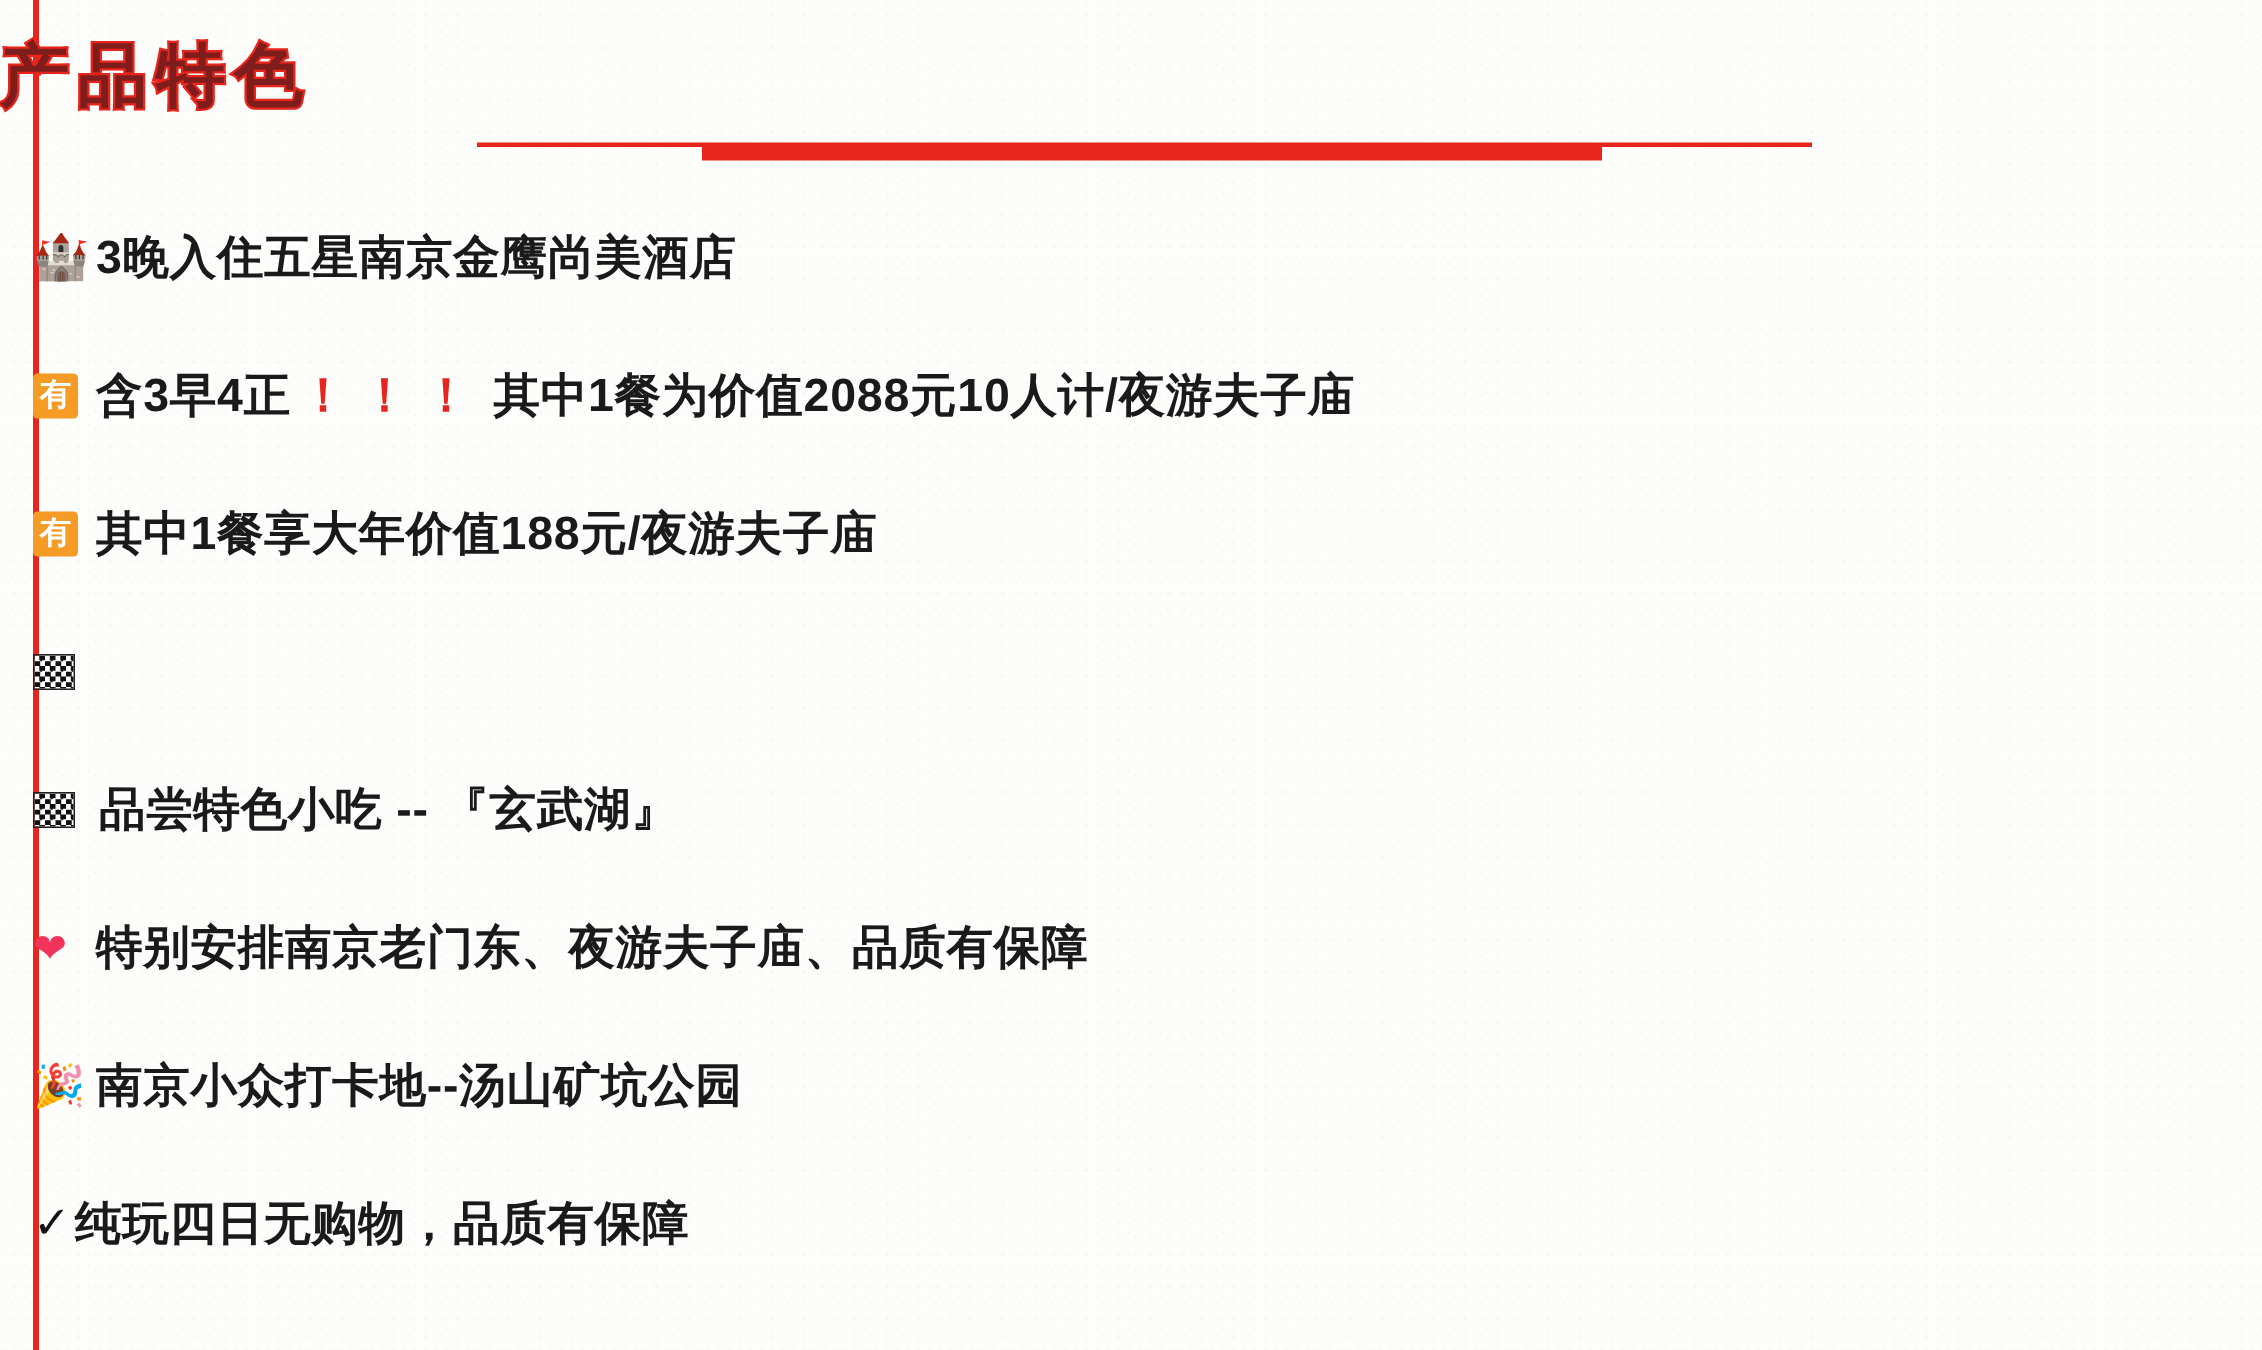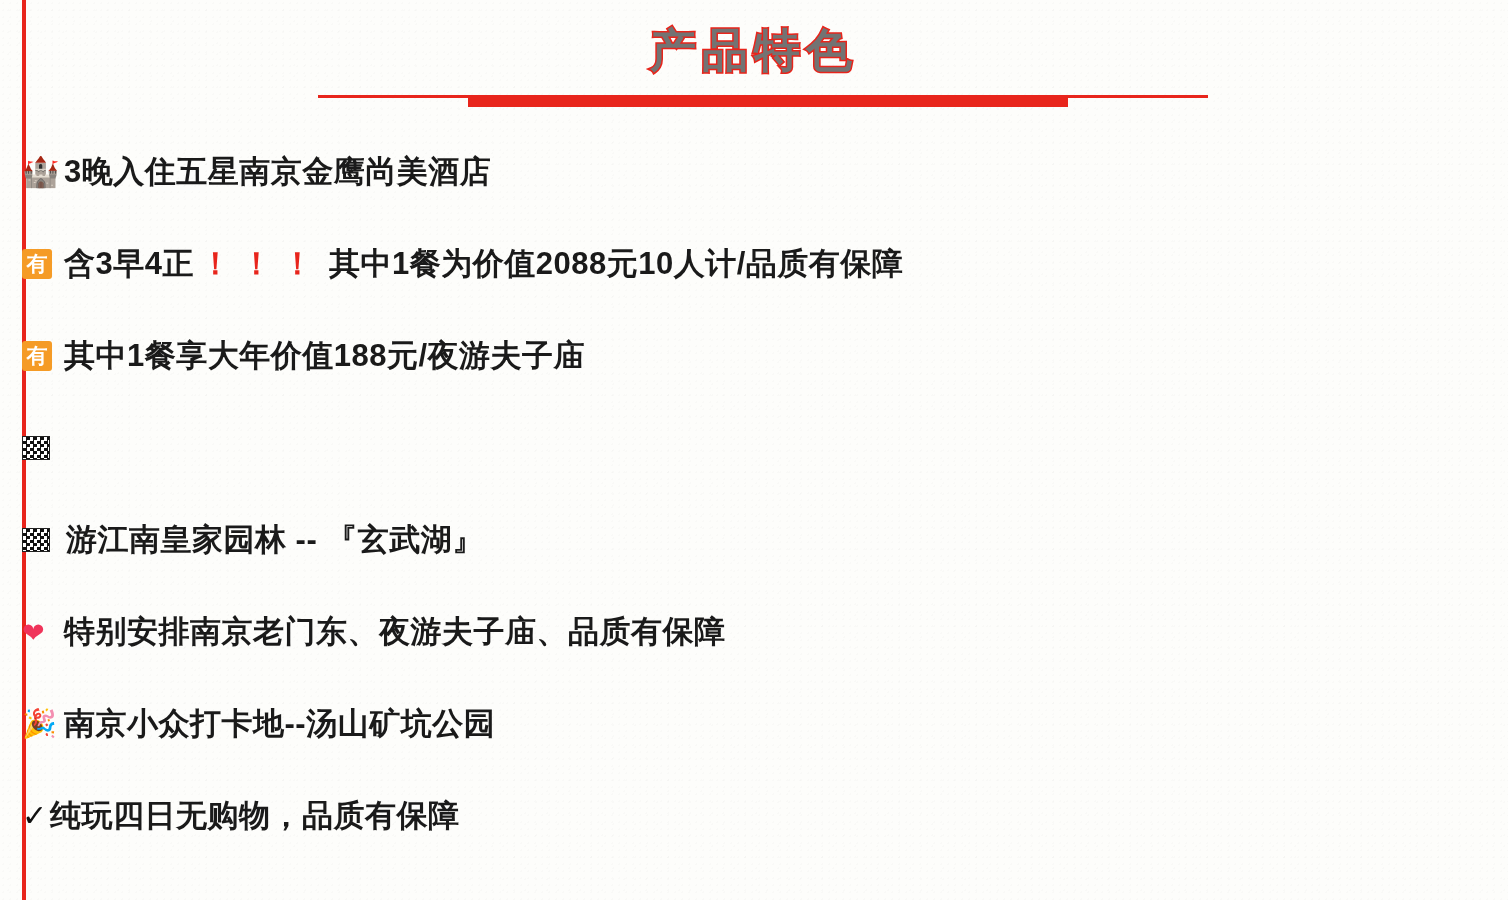--- a/index.html
+++ b/index.html
@@ -42,25 +42,24 @@
   }
   .header {
     position: relative;
     height: 126px;
   }
   .title {
     position: absolute;
     top: 20px;
     left: 0;
     width: 1508px;
-    text-align: center;
     font-size: 46px;
     font-weight: bold;
     letter-spacing: 6px;
-    color: #737373;
+    color: #7f1d1d;
     -webkit-text-stroke: 3px #e8251c;
     paint-order: stroke fill;
     text-shadow: 0 0 1px #e8251c;
     font-family: "Liberation Sans", "DejaVu Sans", sans-serif;
   }
   .rule-thin {
     position: absolute;
     top: 95px;
     left: 318px;
     width: 890px;
@@ -154,35 +153,35 @@
 
   <ul class="list">
 
     <li class="item">
       <span class="bullet castle">🏰</span>
       <span class="text">3晚入住五星南京金鹰尚美酒店</span>
     </li>
 
     <li class="item">
       <span class="bullet you">有</span>
-      <span class="text"><span>含3早4正</span><span class="excl">！！！</span><span>其中1餐为价值2088元10人计/品质有保障</span></span>
+      <span class="text"><span>含3早4正</span><span class="excl">！！！</span><span>其中1餐为价值2088元10人计/夜游夫子庙</span></span>
     </li>
 
     <li class="item">
       <span class="bullet you">有</span>
       <span class="text">其中1餐享大年价值188元/夜游夫子庙</span>
     </li>
 
     <li class="item">
       <span class="bullet flag"></span>
     </li>
 
     <li class="item">
       <span class="bullet flag"></span>
-      <span class="text">游江南皇家园林 -- 『玄武湖』</span>
+      <span class="text">品尝特色小吃 -- 『玄武湖』</span>
     </li>
 
     <li class="item">
       <span class="bullet heart">❤</span>
       <span class="text">特别安排南京老门东、夜游夫子庙、品质有保障</span>
     </li>
 
     <li class="item">
       <span class="bullet party">🎉</span>
       <span class="text">南京小众打卡地--汤山矿坑公园</span>

